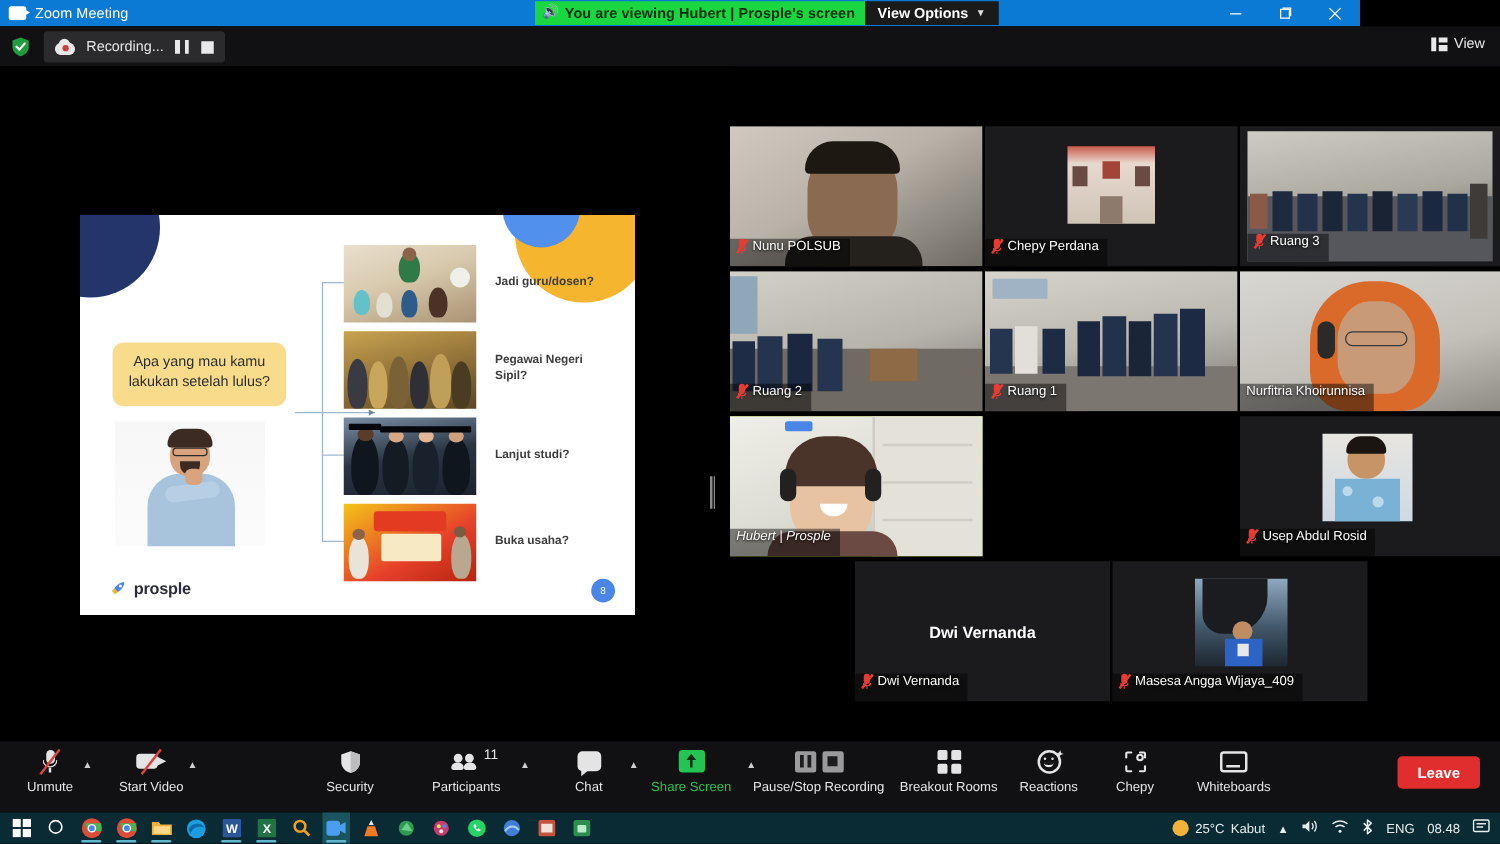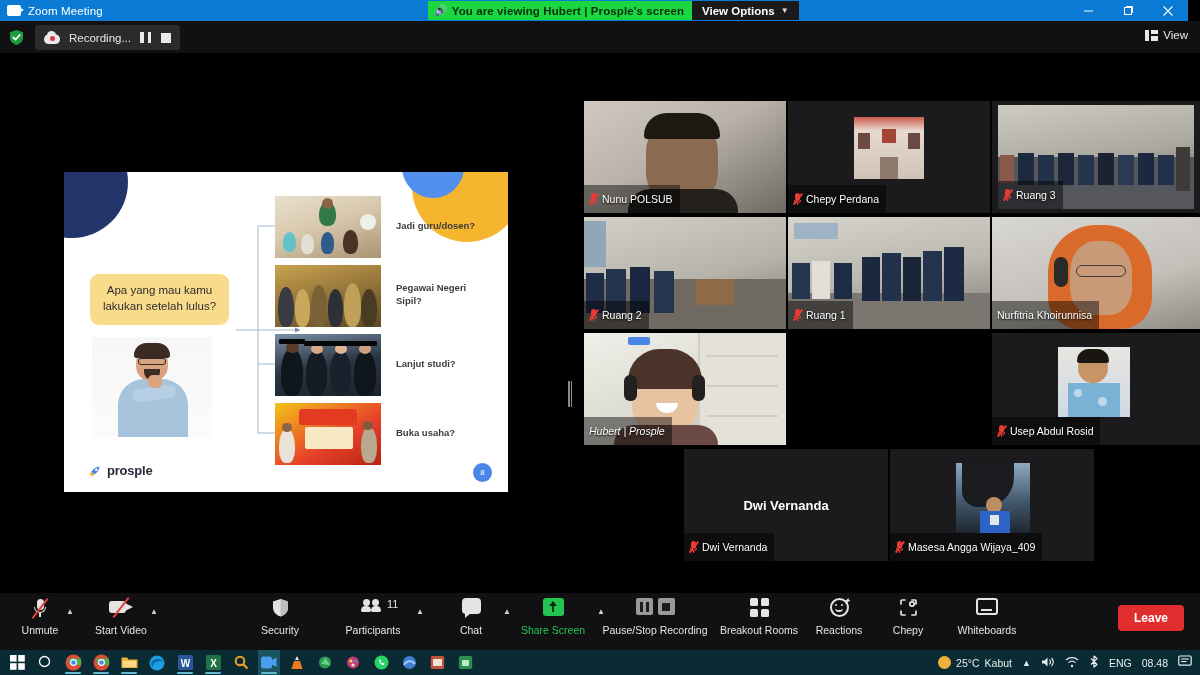--- a/index.html
+++ b/index.html
@@ -6,21 +6,21 @@
   html, body {
     width: 1200px; height: 675px;
     overflow: hidden;
     background: #000;
     font-family: "Liberation Sans", sans-serif;
   }
   #app { position: relative; width: 1200px; height: 675px; background: #000; }
 
   
   .titlebar {
-    position: absolute; top: 0; left: 0; width: 1188px; height: 21px;
+    position: absolute; top: 0; left: 0; width: 1088px; height: 21px;
     background: #0b7ad4; display: flex; align-items: center;
   }
   .tb-appicon { width: 14px; height: 11px; margin-left: 7px; margin-right: 7px;
     background: #fff; border-radius: 2px; position: relative; }
   .tb-appicon::after { content: ""; position: absolute; right: -3px; top: 2px;
     border-left: 5px solid #fff; border-top: 3px solid transparent;
     border-bottom: 3px solid transparent; }
   .tb-title { color: #fff; font-size: 11.5px; letter-spacing: .1px; }
   .tb-center {
     position: absolute; left: 428px; top: 1px; height: 19px; display: flex; align-items: stretch;
@@ -139,21 +139,21 @@
   
   .divider { position: absolute; left: 568px; top: 328px; width: 4px; height: 26px; }
   .divider i { position: absolute; top: 0; width: 1.5px; height: 26px; background: #8a8a8a; }
   .divider i:first-child { left: 0; } .divider i:last-child { left: 2.5px; }
 
   
   .gallery { position: absolute; left: 584px; top: 53px; width: 616px; height: 540px; }
   .tile { position: absolute; background: #1b1b1d; overflow: hidden; }
   .tile .vid { position: absolute; inset: 0; }
   .namebar {
-    position: absolute; left: 0; bottom: 0; height: 28px; display: flex; align-items: center;
+    position: absolute; left: 0; bottom: 0; height: 22px; display: flex; align-items: flex-start;
     padding: 0 7px 0 5px; gap: 4px; background: rgba(0,0,0,.45);
     max-width: 100%;
   }
   .namebar .nm { color: #fff; font-size: 10.5px; white-space: nowrap; text-shadow: 0 1px 2px #000; }
   .mute-ico { width: 9px; height: 12px; position: relative; flex: 0 0 auto; }
   .mute-ico .mbody { position: absolute; left: 2px; top: 0; width: 5px; height: 7.5px;
     background: #e83b34; border-radius: 2.5px; }
   .mute-ico .mstand { position: absolute; left: 0.6px; top: 6.5px; width: 7.8px; height: 3.6px;
     border: 1.3px solid #e83b34; border-top: none; border-radius: 0 0 5px 5px; }
   .mute-ico .mstem { position: absolute; left: 3.9px; top: 9.6px; width: 1.3px; height: 2.4px;
@@ -166,21 +166,21 @@
   .avatar-sq { position: absolute; }
 
   
   .controls {
     position: absolute; left: 0; top: 593px; width: 1200px; height: 57px; background: #111113;
   }
   .ctl {
     position: absolute; top: 5px; height: 48px; display: flex; flex-direction: column;
     align-items: center; justify-content: flex-start; gap: 4px; color: #e4e4e4;
   }
-  .ctl .ic { height: 22px; display: flex; align-items: flex-start; justify-content: center; }
+  .ctl .ic { height: 22px; display: flex; align-items: center; justify-content: center; }
   .ctl .lb { font-size: 10.5px; white-space: nowrap; }
   .ctl.green .lb { color: #23c552; }
   .chev { position: absolute; font-size: 8px; color: #cfcfcf; top: 14px; }
   .leave-btn {
     position: absolute; right: 16px; top: 12px; background: #e02d2d; color: #fff;
     font-size: 12px; font-weight: bold; padding: 6px 16px; border-radius: 4px;
   }
   .mic-x { position: relative; width: 17px; height: 21px; }
   .mic-x .b { position: absolute; left: 5px; top: 1px; width: 7px; height: 11px;
     background: #e4e4e4; border-radius: 3.5px; }

